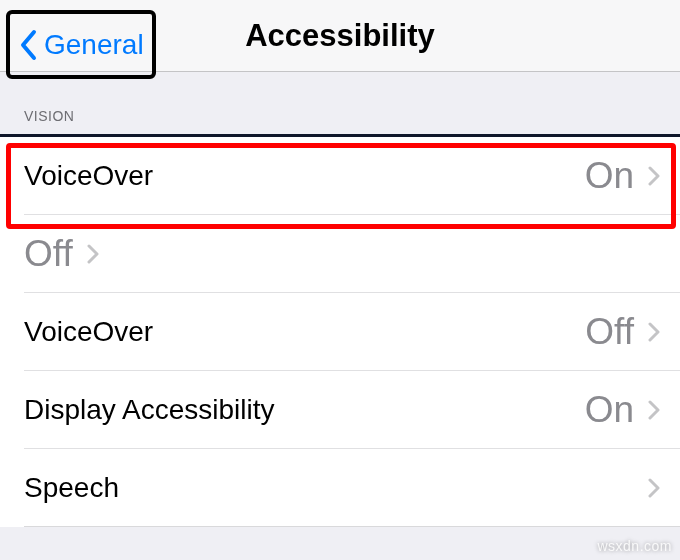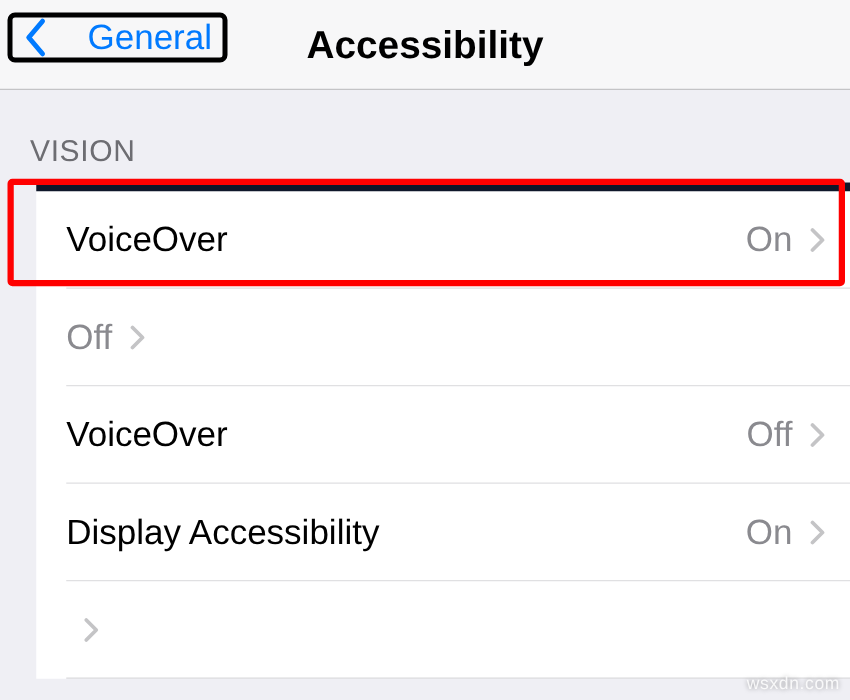--- a/index.html
+++ b/index.html
@@ -21,28 +21,27 @@
       background: #f7f7f8;
       border-bottom: 1px solid #c4c4c6;
       display: flex;
       align-items: center;
       position: relative;
     }
     .back-hitbox {
       position: absolute;
       left: 6px;
       top: 10px;
-      height: 40px;
+      height: 69px;
       border: 4px solid #000;
       border-radius: 6px;
       display: flex;
       align-items: center;
       padding-right: 8px;
       padding-left: 2px;
-      gap: 26px;
     }
     .back-chevron {
       width: 32px;
       height: 40px;
       display: flex;
       align-items: center;
       justify-content: center;
     }
     .back-chevron svg {
       stroke: #007aff;
@@ -57,28 +56,27 @@
       left: 0;
       right: 0;
       text-align: center;
       font-size: 31px;
       font-weight: 600;
       color: #000;
       pointer-events: none;
     }
     .section-header {
       padding: 36px 24px 10px 24px;
-      font-size: 24px;
+      font-size: 14px;
       color: #6d6d72;
       letter-spacing: 0.5px;
     }
     .list {
       background: #fff;
-      border-top: 7px solid #0f172a;
-      margin-left: 29px;
+      border-top: 3px solid #0f172a;
     }
     .row {
       display: flex;
       align-items: center;
       height: 78px;
       padding-left: 24px;
       position: relative;
     }
     .row-inner {
       flex: 1;
@@ -91,21 +89,21 @@
     .row:last-child .row-inner {
       border-bottom: 1px solid #d9d9db;
     }
     .row-label {
       flex: 1;
       font-size: 28px;
       color: #000;
       font-weight: 400;
     }
     .row-value {
-      font-size: 28px;
+      font-size: 37px;
       color: #8a8a8f;
       margin-right: 10px;
     }
     .disclosure {
       width: 20px;
       height: 28px;
       display: flex;
       align-items: center;
       justify-content: center;
     }
@@ -195,20 +193,21 @@
       <span class="disclosure">
         <svg width="12" height="20" viewBox="0 0 12 20" fill="none" stroke-width="3" stroke-linecap="round" stroke-linejoin="round">
             <polyline points="2,2 10,10 2,18"></polyline>
           </svg>
       </span>
     </div>
   </div>
 
   <div class="row">
     <div class="row-inner">
+      <span class="row-label">Speech</span>
       <span class="row-value"></span>
       <span class="disclosure">
         <svg width="12" height="20" viewBox="0 0 12 20" fill="none" stroke-width="3" stroke-linecap="round" stroke-linejoin="round">
             <polyline points="2,2 10,10 2,18"></polyline>
           </svg>
       </span>
     </div>
   </div>
 
 </div>

